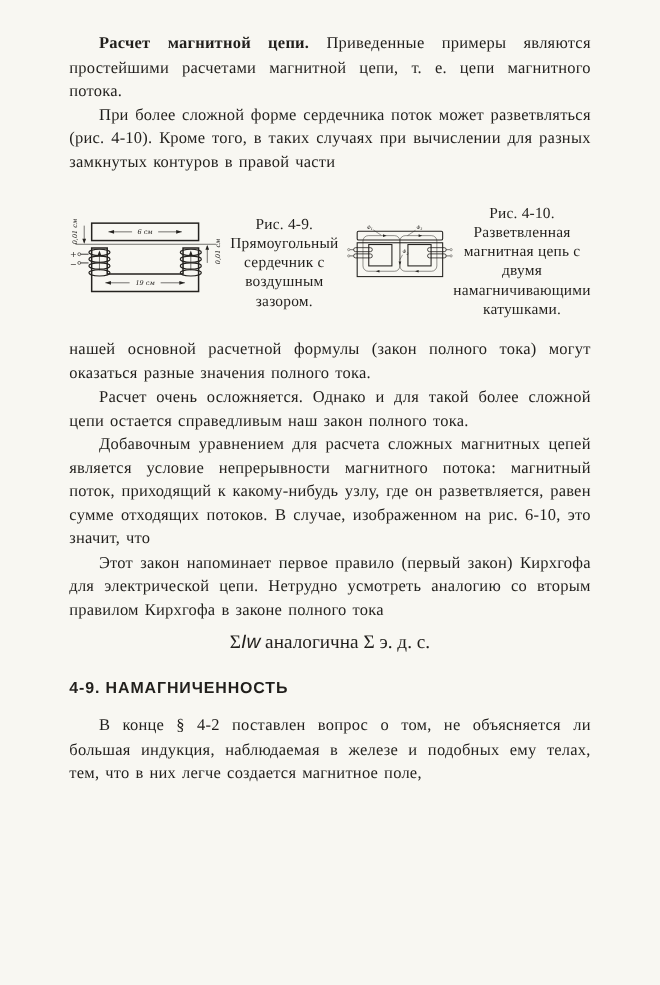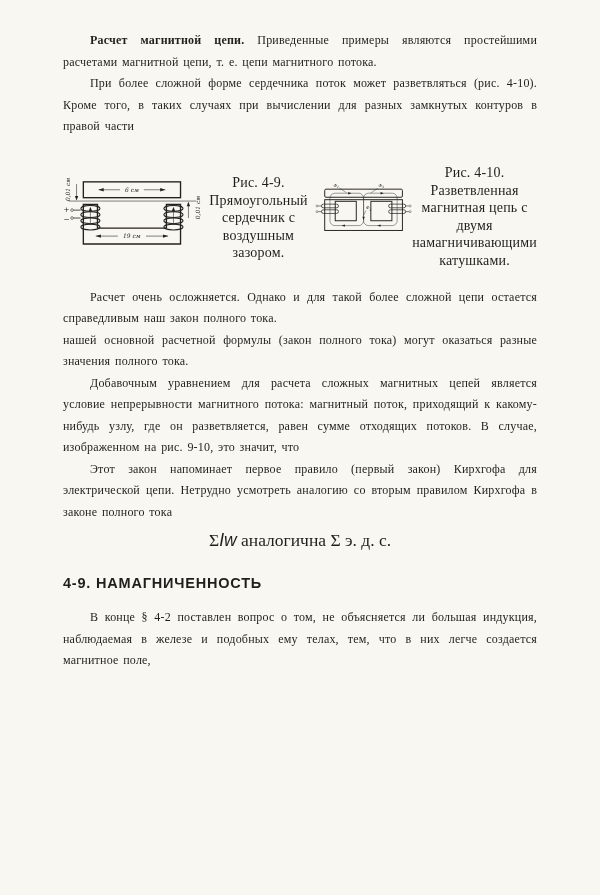--- a/index.html
+++ b/index.html
@@ -3,21 +3,21 @@
 <meta charset="utf-8">
 <style>
   html,body{margin:0;padding:0;}
   body{
     width:600px;height:895px;overflow:hidden;
     background:#f8f7f2;color:#211f1c;
     font-family:"Liberation Serif", serif;
   }
   .page{padding:30px 63px 0 63px;}
   p.body{
-    font-size:12px;line-height:21.5px;text-align:justify;
+    font-size:15px;line-height:21.5px;text-align:justify;
     margin:0;text-indent:27px;letter-spacing:0.2px;word-spacing:1.5px;
   }
   p.noindent{text-indent:0;}
   .figrow{display:flex;align-items:flex-start;margin:10px 0 8px 0;}
   .figcol{display:flex;flex-direction:row;align-items:center;}
   .figcol.colL{width:252px;}
   .figcol.colR{width:222px;}
   .caption{font-size:14px;line-height:17.5px;text-align:center;letter-spacing:0.2px;}
   .caption.capL{width:200px;margin-top:10px;text-align:center;}
   .caption.capR{width:208px;margin-top:16px;}
@@ -153,25 +153,25 @@
         <text class="fig-label" x="147" y="11"><tspan>Φ</tspan><tspan class="svg-sub" dy="3">3</tspan></text>
         <line class="thin" x1="145" y1="14" x2="127" y2="26"></line>
 
         <text class="fig-label" x="116" y="66"><tspan>Φ</tspan><tspan class="svg-sub" dy="3">2</tspan></text>
         <line class="thin" x1="116" y1="69" x2="110" y2="80"></line>
       </svg>
       <div class="caption capR">Рис. 4-10. Разветвленная магнитная цепь с двумя намагничивающими катушками.</div>
     </div>
   </div>
 
+  <p class="body noindent">нашей основной расчетной формулы (закон полного тока) могут оказаться разные значения полного тока.</p>
+
   <p class="body">Расчет очень осложняется. Однако и для такой более сложной цепи остается справедливым наш закон полного тока.</p>
 
-  <p class="body noindent">нашей основной расчетной формулы (закон полного тока) могут оказаться разные значения полного тока.</p>
-
-  <p class="body">Добавочным уравнением для расчета сложных магнитных цепей является условие непрерывности магнитного потока: магнитный поток, приходящий к какому-нибудь узлу, где он разветвляется, равен сумме отходящих потоков. В случае, изображенном на рис. 9-10, это значит, что</p>
+  <p class="body">Добавочным уравнением для расчета сложных магнитных цепей является условие непрерывности магнитного потока: магнитный поток, приходящий к какому-нибудь узлу, где он разветвляется, равен сумме отходящих потоков. В случае, изображенном на рис. 6-10, это значит, что</p>
 
 
   <p class="body">Этот закон напоминает первое правило (первый закон) Кирхгофа для электрической цепи. Нетрудно усмотреть аналогию со вторым правилом Кирхгофа в законе полного тока</p>
 
   <div class="formula"><span>Σ</span><i>Iw</i><span> аналогична Σ э. д. с.</span></div>
 
 
   <div class="heading">4-9. НАМАГНИЧЕННОСТЬ</div>
 
   <p class="body">В конце § 4-2 поставлен вопрос о том, не объясняется ли большая индукция, наблюдаемая в железе и подобных ему телах, тем, что в них легче создается магнитное поле,</p>

